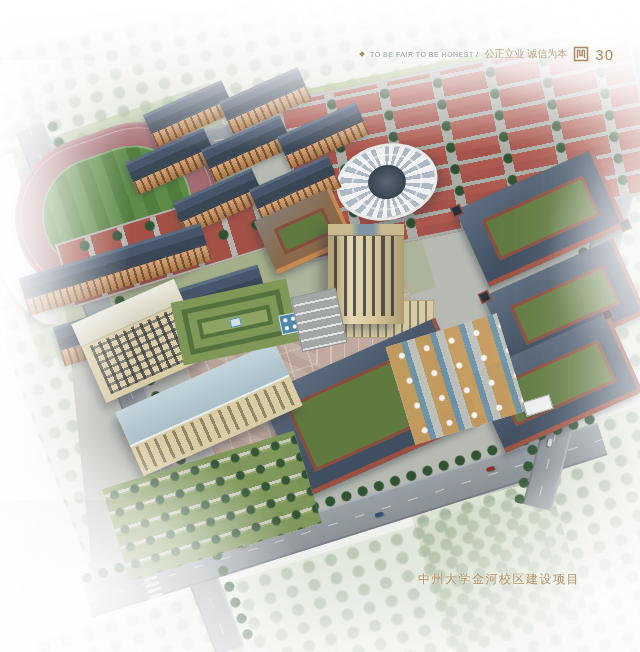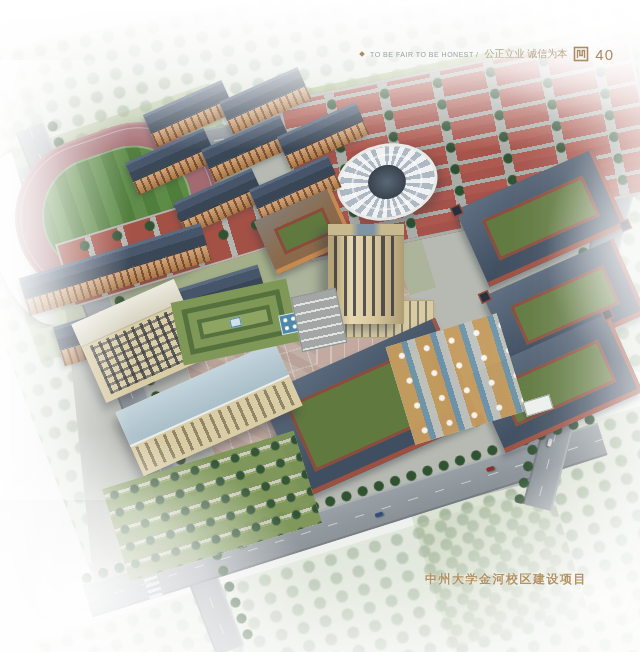--- a/index.html
+++ b/index.html
@@ -182,21 +182,21 @@
   .vignette{left:0;top:0;width:640px;height:652px;pointer-events:none;
     box-shadow:inset 0 0 90px 25px rgba(255,255,255,.8), inset 0 0 160px rgba(255,255,255,.45);}
 
   
   .header{top:44px;right:26px;height:20px;display:flex;align-items:center;gap:6px;z-index:10;}
   .slogan-bullet{width:4px;height:4px;background:#ab8d62;transform:rotate(45deg);}
   .slogan-en{font-size:7px;letter-spacing:.5px;color:#9aa0a2;white-space:nowrap;}
   .slogan-cn{font-size:10px;color:#b9a98e;white-space:nowrap;}
   .logo{width:16px;height:16px;display:block;}
   .pagenum{font-size:15px;color:#ab8d62;letter-spacing:1px;}
-  .project-title{top:571px;right:53px;font-size:12px;font-weight:bold;letter-spacing:1.5px;
+  .project-title{top:571px;right:60px;font-size:12px;font-weight:normal;letter-spacing:1.5px;
     color:#b29263;text-shadow:0 0 2px rgba(255,255,255,.8);z-index:10;white-space:nowrap;}
 </style>
 </head>
 <body>
 
 <div class="canvas">
 
   <div class="el field f-n"></div>
   <div class="el field f-w"></div>
   <div class="el field f-e1"></div>
@@ -346,18 +346,18 @@
   <div class="el vignette"></div>
 
   <div class="el header">
     <span class="slogan-bullet"></span>
     <span class="slogan-en">TO BE FAIR TO BE HONEST /</span>
     <span class="slogan-cn">公正立业 诚信为本</span>
     <svg class="logo" viewBox="0 0 16 16">
       <rect x="1.5" y="1.5" width="13" height="13" fill="none" stroke="#ab8d62" stroke-width="1.6"></rect>
       <path d="M4.5 12 V4.5 h2.3 v5 h2.4 v-5 h2.3 V12" fill="none" stroke="#ab8d62" stroke-width="1.4"></path>
     </svg>
-    <span class="pagenum">40</span>
+    <span class="pagenum">30</span>
   </div>
 
   <div class="el project-title">中州大学金河校区建设项目</div>
 
 </div>
 
 </body></html>

